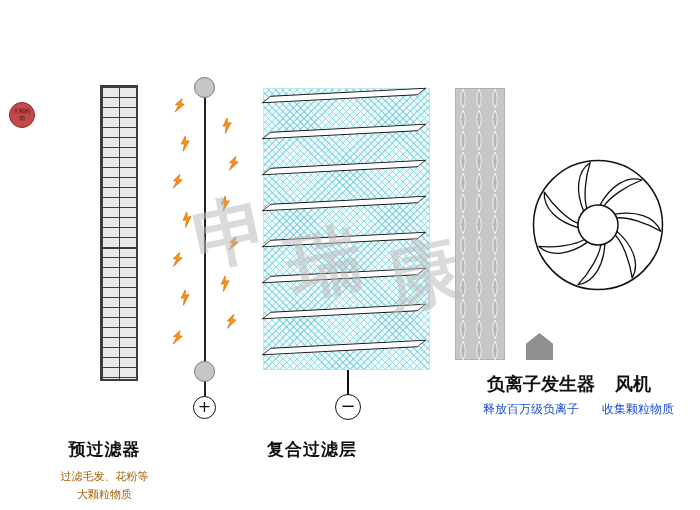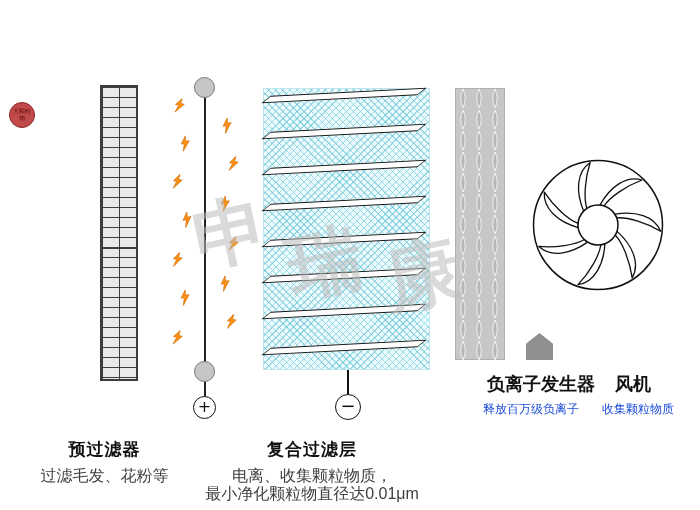--- a/index.html
+++ b/index.html
@@ -53,21 +53,21 @@
   
   .wm{position:absolute;font-family:"Liberation Serif","DejaVu Serif",serif;font-size:74px;
     color:#bdbdbd;opacity:.55;z-index:6;pointer-events:none;transform:rotate(-12deg);font-weight:bold}
   .wm1{left:194px;top:184px}
   .wm2{left:288px;top:214px}
   .wm3{left:386px;top:226px}
 
   
   .cap{position:absolute;text-align:center;z-index:3}
   .cap .t{font-size:17px;font-weight:bold;letter-spacing:1px}
-  .cap .d{font-size:16px;line-height:18px;margin-top:6px;color:#404040}
+  .cap .d{font-size:11px;line-height:18px;margin-top:6px;color:#a16207}
   .cap-prefilter{left:32px;top:438px;width:145px}
   .cap-chamber{left:202px;top:438px;width:220px}
   .cap-composite{left:412px;top:438px;width:140px}
   .iontitle{position:absolute;top:372px;font-size:18px;font-weight:bold;z-index:3}
   .iondesc{position:absolute;top:401px;font-size:12px;z-index:3;color:#1d4ed8}
   .lbl-ion{left:487px}.lbl-fan{left:615px}
   .lbl-iondesc{left:483px}.lbl-fandesc{left:602px}
 </style>
 </head>
 <body>
@@ -162,29 +162,26 @@
   <div class="abs house"></div>
 
   <span class="wm wm1">申</span>
   <span class="wm wm2">瑞</span>
   <span class="wm wm3">康</span>
 
   <div class="cap cap-prefilter">
     <div class="t">预过滤器</div>
     <div class="d">
       <div>过滤毛发、花粉等</div>
+      <div>大颗粒物质</div>
     </div>
   </div>
 
   <div class="cap cap-chamber">
     <div class="t">复合过滤层</div>
-    <div class="d">
-      <div>电离、收集颗粒物质，</div>
-      <div>最小净化颗粒物直径达0.01μm</div>
-    </div>
   </div>
 
   <div class="cap cap-composite">
   </div>
 
   <span class="iontitle lbl-ion">负离子发生器</span>
   <span class="iontitle lbl-fan">风机</span>
   <span class="iondesc lbl-iondesc">释放百万级负离子</span>
   <span class="iondesc lbl-fandesc">收集颗粒物质</span>
 

